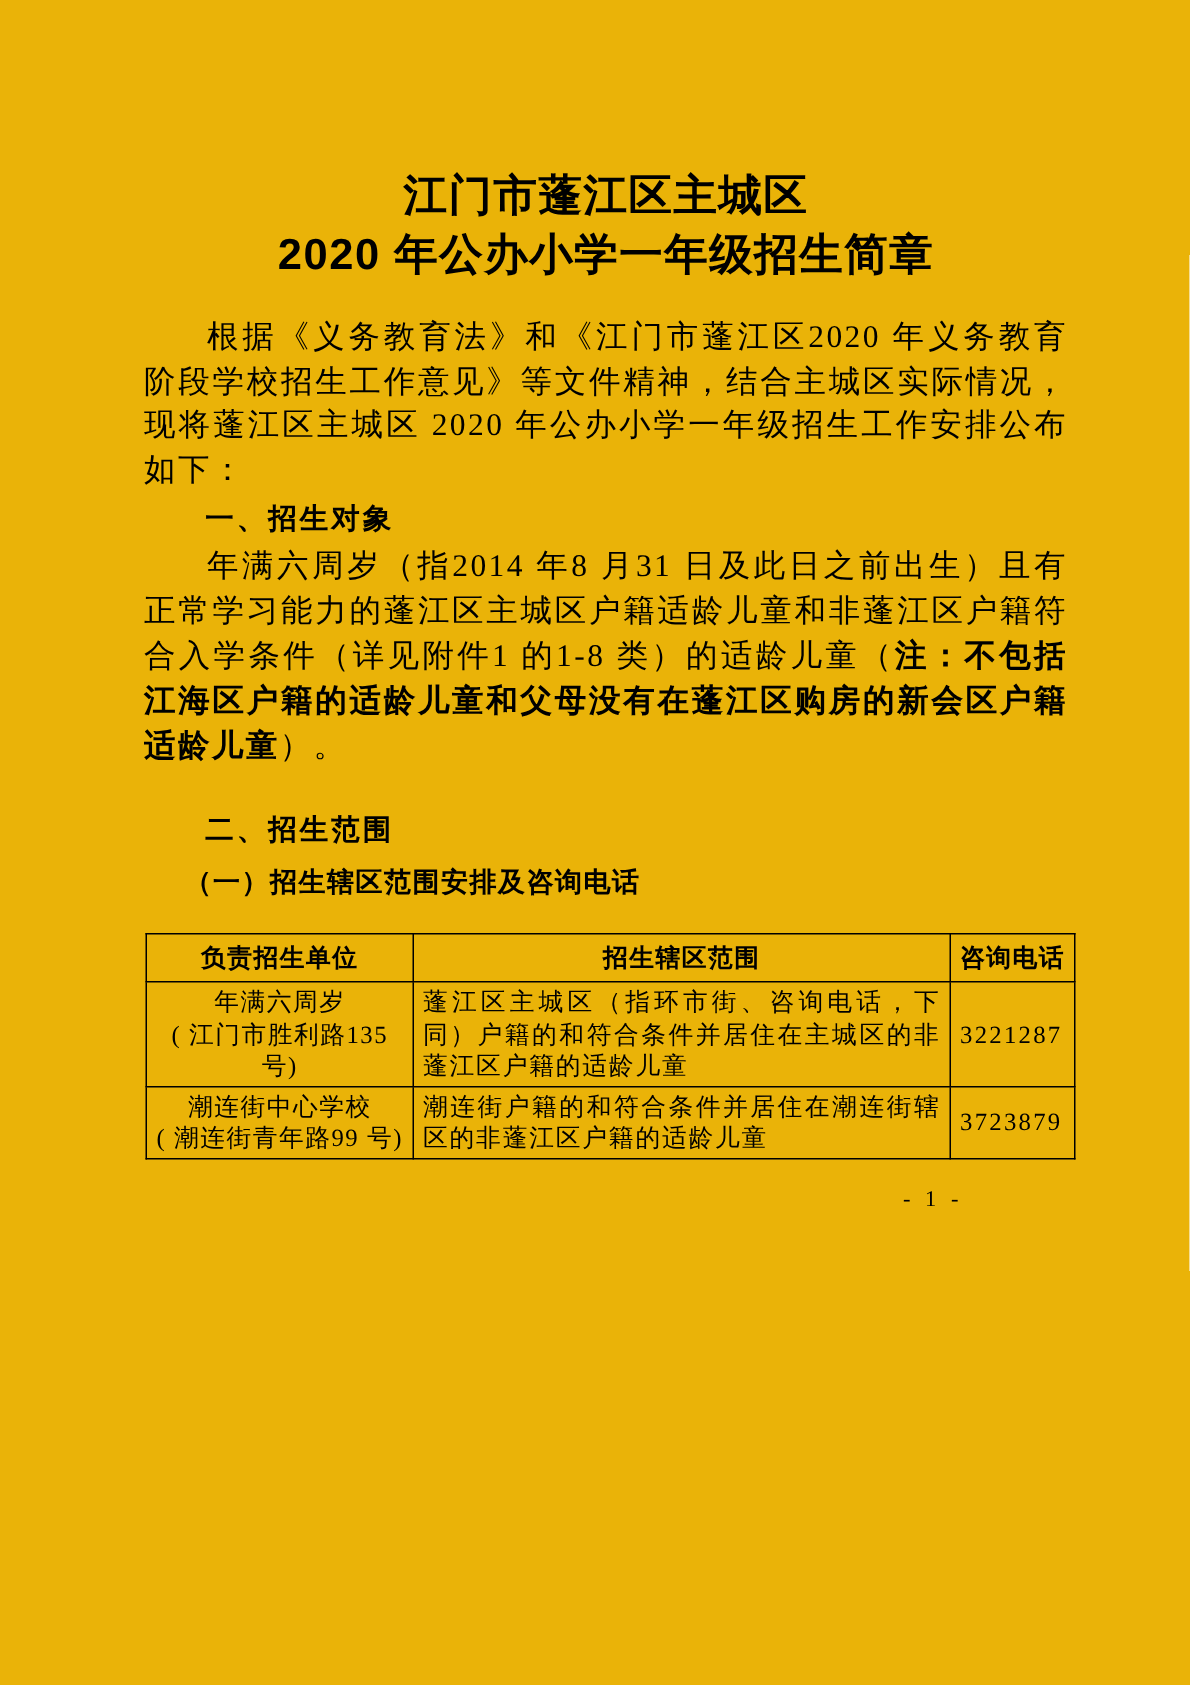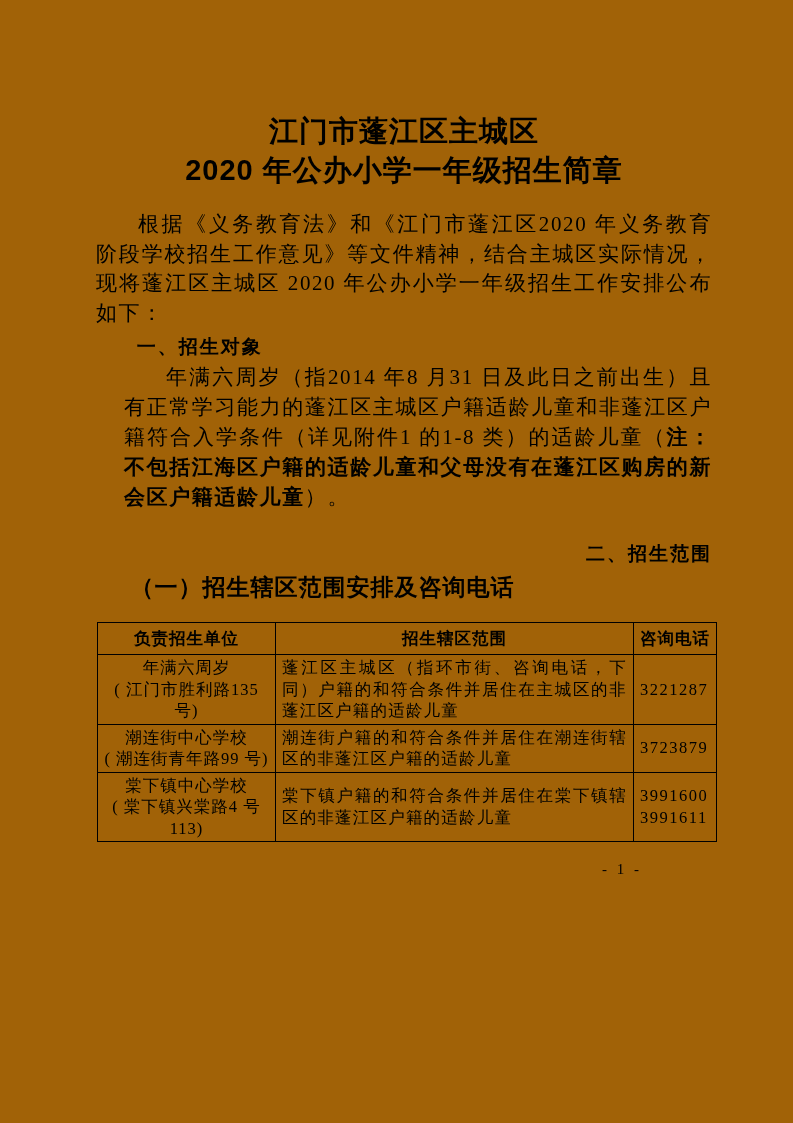--- a/index.html
+++ b/index.html
@@ -1,41 +1,41 @@
 <!DOCTYPE html>
 <html><head>
 <meta charset="utf-8">
 <style>
   html,body{margin:0;padding:0;background:#ffffff;}
   .page{
-    width:793px;height:1123px;background:#a16207;color:#000;
+    width:793px;height:1123px;background:#eab308;color:#000;
     box-sizing:border-box;padding:112px 81px 0 96px;overflow:hidden;
     font-family:"Liberation Serif","DejaVu Serif",serif;
     position:relative;
   }
   .title-block{
     text-align:center;
     font-family:"Liberation Sans","DejaVu Sans",sans-serif;
     font-weight:bold;font-size:29px;line-height:39px;letter-spacing:1px;
   }
   p.body{
     margin:0;font-size:21px;text-align:justify;text-indent:2em;
     letter-spacing:1.6px;
   }
   p.intro{line-height:29.5px;margin-top:20px;}
-  p.tight{line-height:30px;margin-left:28px;}
+  p.tight{line-height:30px;}
   p.loose{line-height:38px;}
   .section-heading{
     font-family:"Liberation Sans","DejaVu Sans",sans-serif;
     font-weight:bold;font-size:19px;line-height:30px;
     margin:4px 0 0 0;text-indent:2.15em;letter-spacing:2px;
   }
-  .section-heading.second{margin-top:27px;text-align:right;}
+  .section-heading.second{margin-top:27px;}
   .sub-heading{
-    font-weight:bold;font-size:23px;line-height:30px;
+    font-weight:bold;font-size:18px;line-height:30px;
     margin:4px 0 0 0;text-indent:1.5em;letter-spacing:1px;font-family:Liberation Serif, serif;
   }
   table.district{
     border-collapse:collapse;table-layout:fixed;width:619px;
     margin-top:19px;margin-left:1px;
   }
   table.district th,table.district td{
     border:1.5px solid #000;font-size:16.5px;line-height:21.5px;
     padding:2px 6px;vertical-align:middle;box-sizing:border-box;
   }
@@ -103,27 +103,18 @@
         <td class="phone">3221287</td>
       </tr>
       <tr>
         <td class="unit">
           <div>潮连街中心学校</div>
           <div>( 潮连街青年路99 号)</div>
         </td>
         <td class="scope">潮连街户籍的和符合条件并居住在潮连街辖区的非蓬江区户籍的适龄儿童</td>
         <td class="phone">3723879</td>
       </tr>
-      <tr>
-        <td class="unit">
-          <div>棠下镇中心学校</div>
-          <div>( 棠下镇兴棠路4 号113)</div>
-        </td>
-        <td class="scope">棠下镇户籍的和符合条件并居住在棠下镇辖区的非蓬江区户籍的适龄儿童</td>
-        <td class="phone">3991600
-3991611</td>
-      </tr>
     </tbody>
   </table>
 
   <div class="page-footer">- 1 -</div>
 
 </div>
 
 </body></html>

